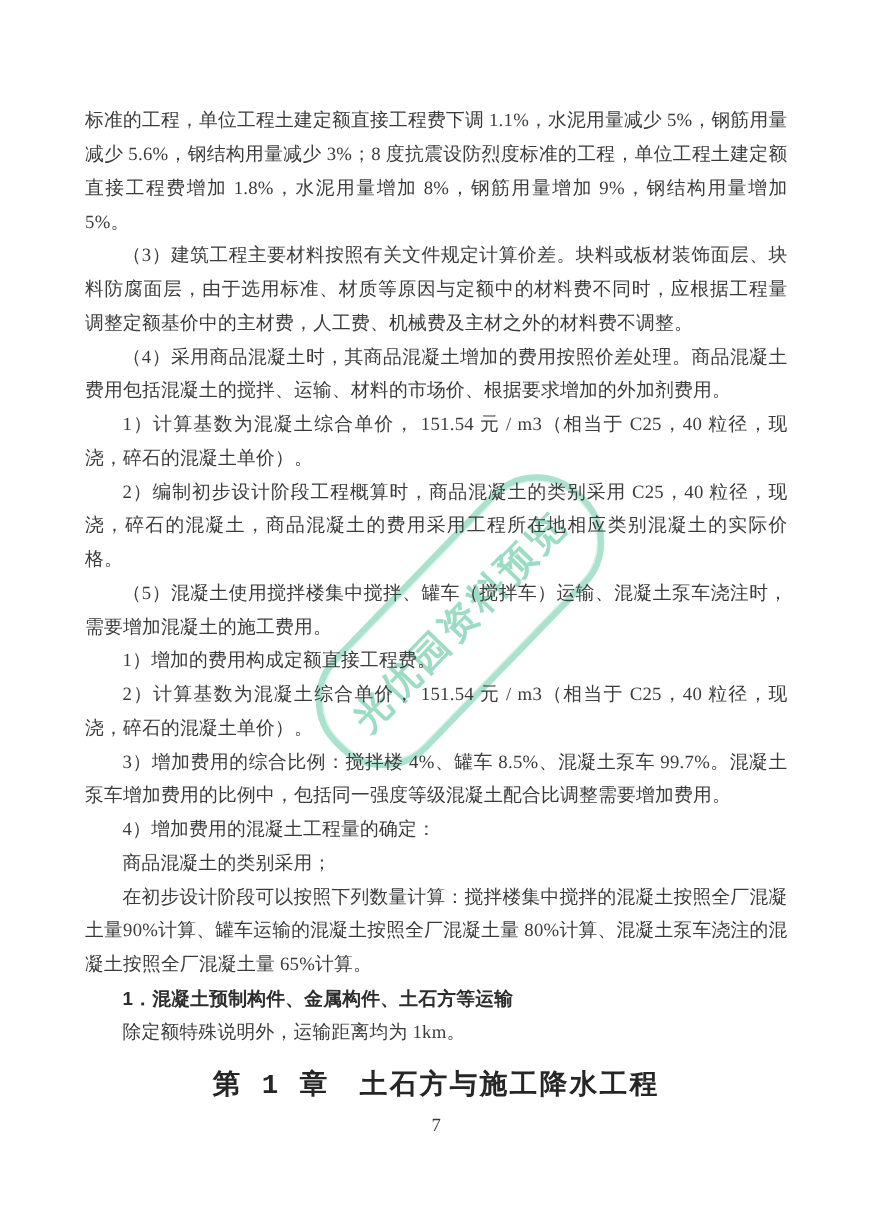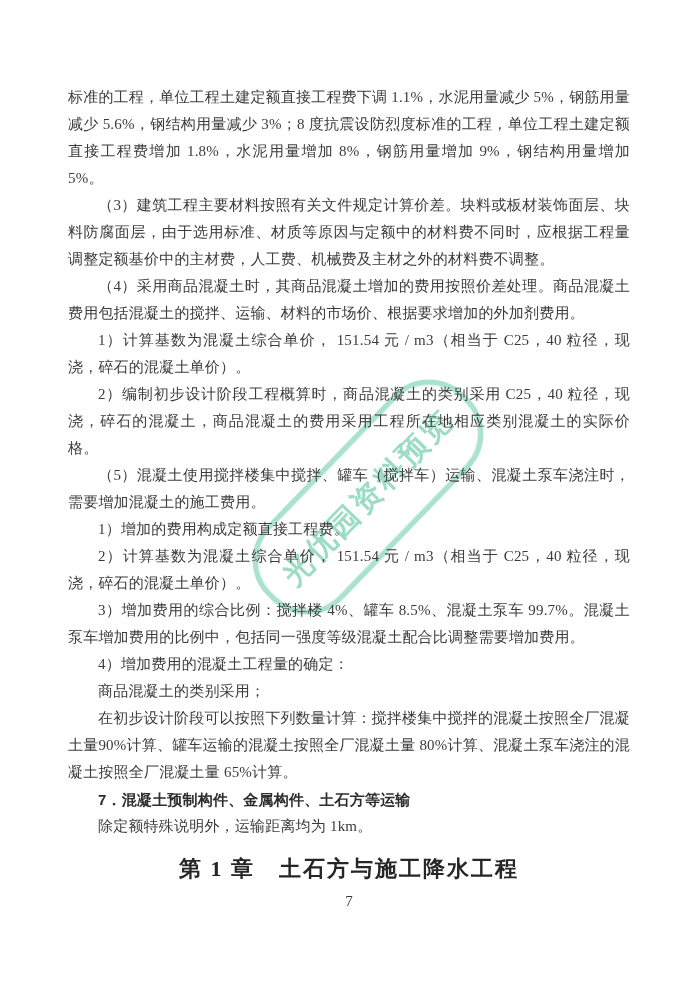--- a/index.html
+++ b/index.html
@@ -35,21 +35,21 @@
     color: #2d2d2d;
     font-family: "Liberation Sans", "DejaVu Sans", sans-serif;
   }
   .chapter-heading {
     margin: 14px 0 0 0;
     text-align: center;
     font-size: 22px;
     font-weight: bold;
     color: #262626;
     letter-spacing: 2px;
-    font-family: Liberation Serif, serif;
+    font-family: Liberation Mono, monospace;
     line-height: 30px;
   }
   .page-number {
     margin-top: 7px;
     text-align: center;
     font-size: 15px;
     color: #3b3b3b;
     line-height: 20px;
   }
   .watermark {
@@ -91,20 +91,20 @@
     <p class="indent">（4）采用商品混凝土时，其商品混凝土增加的费用按照价差处理。商品混凝土费用包括混凝土的搅拌、运输、材料的市场价、根据要求增加的外加剂费用。</p>
     <p class="indent">1）计算基数为混凝土综合单价， 151.54 元 / m3（相当于 C25，40 粒径，现浇，碎石的混凝土单价）。</p>
     <p class="indent">2）编制初步设计阶段工程概算时，商品混凝土的类别采用 C25，40 粒径，现浇，碎石的混凝土，商品混凝土的费用采用工程所在地相应类别混凝土的实际价格。</p>
     <p class="indent">（5）混凝土使用搅拌楼集中搅拌、罐车（搅拌车）运输、混凝土泵车浇注时，需要增加混凝土的施工费用。</p>
     <p class="indent">1）增加的费用构成定额直接工程费。</p>
     <p class="indent">2）计算基数为混凝土综合单价， 151.54 元 / m3（相当于 C25，40 粒径，现浇，碎石的混凝土单价）。</p>
     <p class="indent">3）增加费用的综合比例：搅拌楼 4%、罐车 8.5%、混凝土泵车 99.7%。混凝土泵车增加费用的比例中，包括同一强度等级混凝土配合比调整需要增加费用。</p>
     <p class="indent">4）增加费用的混凝土工程量的确定：</p>
     <p class="indent">商品混凝土的类别采用；</p>
     <p class="indent">在初步设计阶段可以按照下列数量计算：搅拌楼集中搅拌的混凝土按照全厂混凝土量90%计算、罐车运输的混凝土按照全厂混凝土量 80%计算、混凝土泵车浇注的混凝土按照全厂混凝土量 65%计算。</p>
-    <p class="indent bold">7．混凝土预制构件、金属构件、土石方等运输</p>
+    <p class="indent bold">1．混凝土预制构件、金属构件、土石方等运输</p>
     <p class="indent">除定额特殊说明外，运输距离均为 1km。</p>
 
     <h1 class="chapter-heading">第 1 章　土石方与施工降水工程</h1>
     <div class="page-number">7</div>
   </div>
 
 </div>
 
 </body></html>

